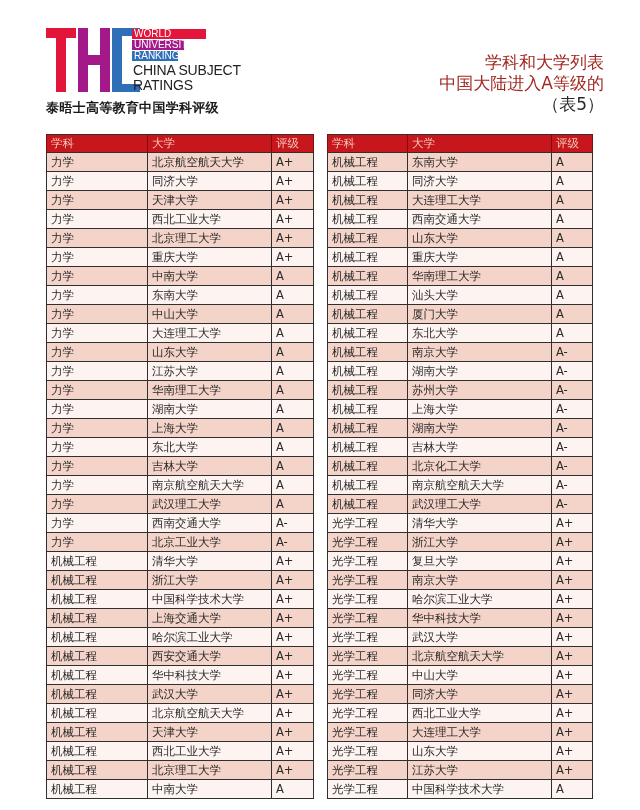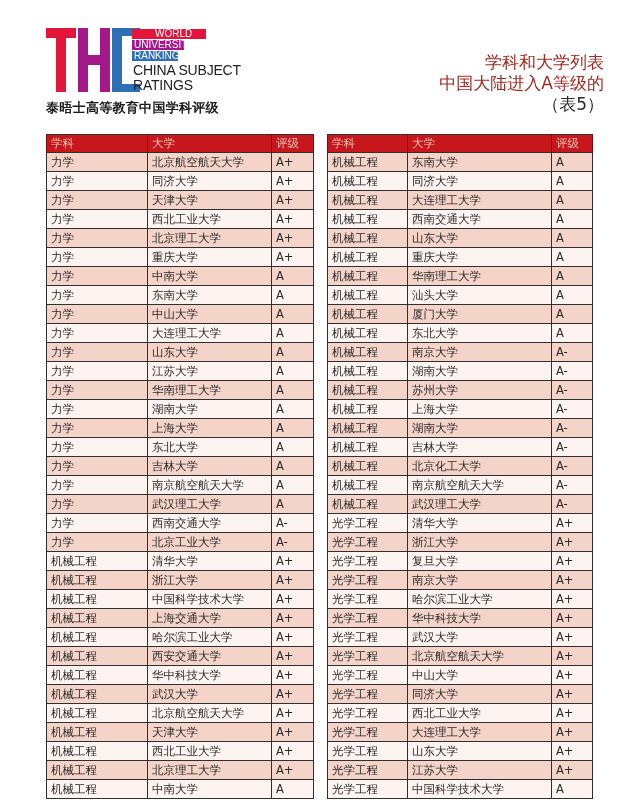--- a/index.html
+++ b/index.html
@@ -36,21 +36,21 @@
     <rect x="32" y="27" width="32" height="10" fill="#a3198a"></rect>
 
     <rect x="66" y="0" width="10" height="64" fill="#2f6fb7"></rect>
     <rect x="66" y="0" width="28" height="8" fill="#2f6fb7"></rect>
     <rect x="66" y="56" width="28" height="8" fill="#2f6fb7"></rect>
 
     <rect x="86" y="1" width="74" height="10" fill="#e4153a"></rect>
     <rect x="86" y="12" width="52" height="10" fill="#a3198a"></rect>
     <rect x="86" y="23" width="46" height="10" fill="#2f6fb7"></rect>
   </svg>
-  <div class="wur" style="left:87px;top:1px;margin-left:21px;">WORLD</div>
+  <div class="wur" style="left:87px;top:1px;">WORLD</div>
   <div class="wur" style="left:87px;top:12px;">UNIVERSITY</div>
   <div class="wur" style="left:87px;top:23px;">RANKINGS</div>
   <div class="csr" style="left:87px;top:35px;">CHINA SUBJECT</div>
   <div class="csr" style="left:87px;top:50px;">RATINGS</div>
 </div>
 <div class="logo-cn">泰晤士高等教育中国学科评级</div>
 
 <div class="title">
   <div>学科和大学列表</div>
   <div>中国大陆进入A等级的</div>

